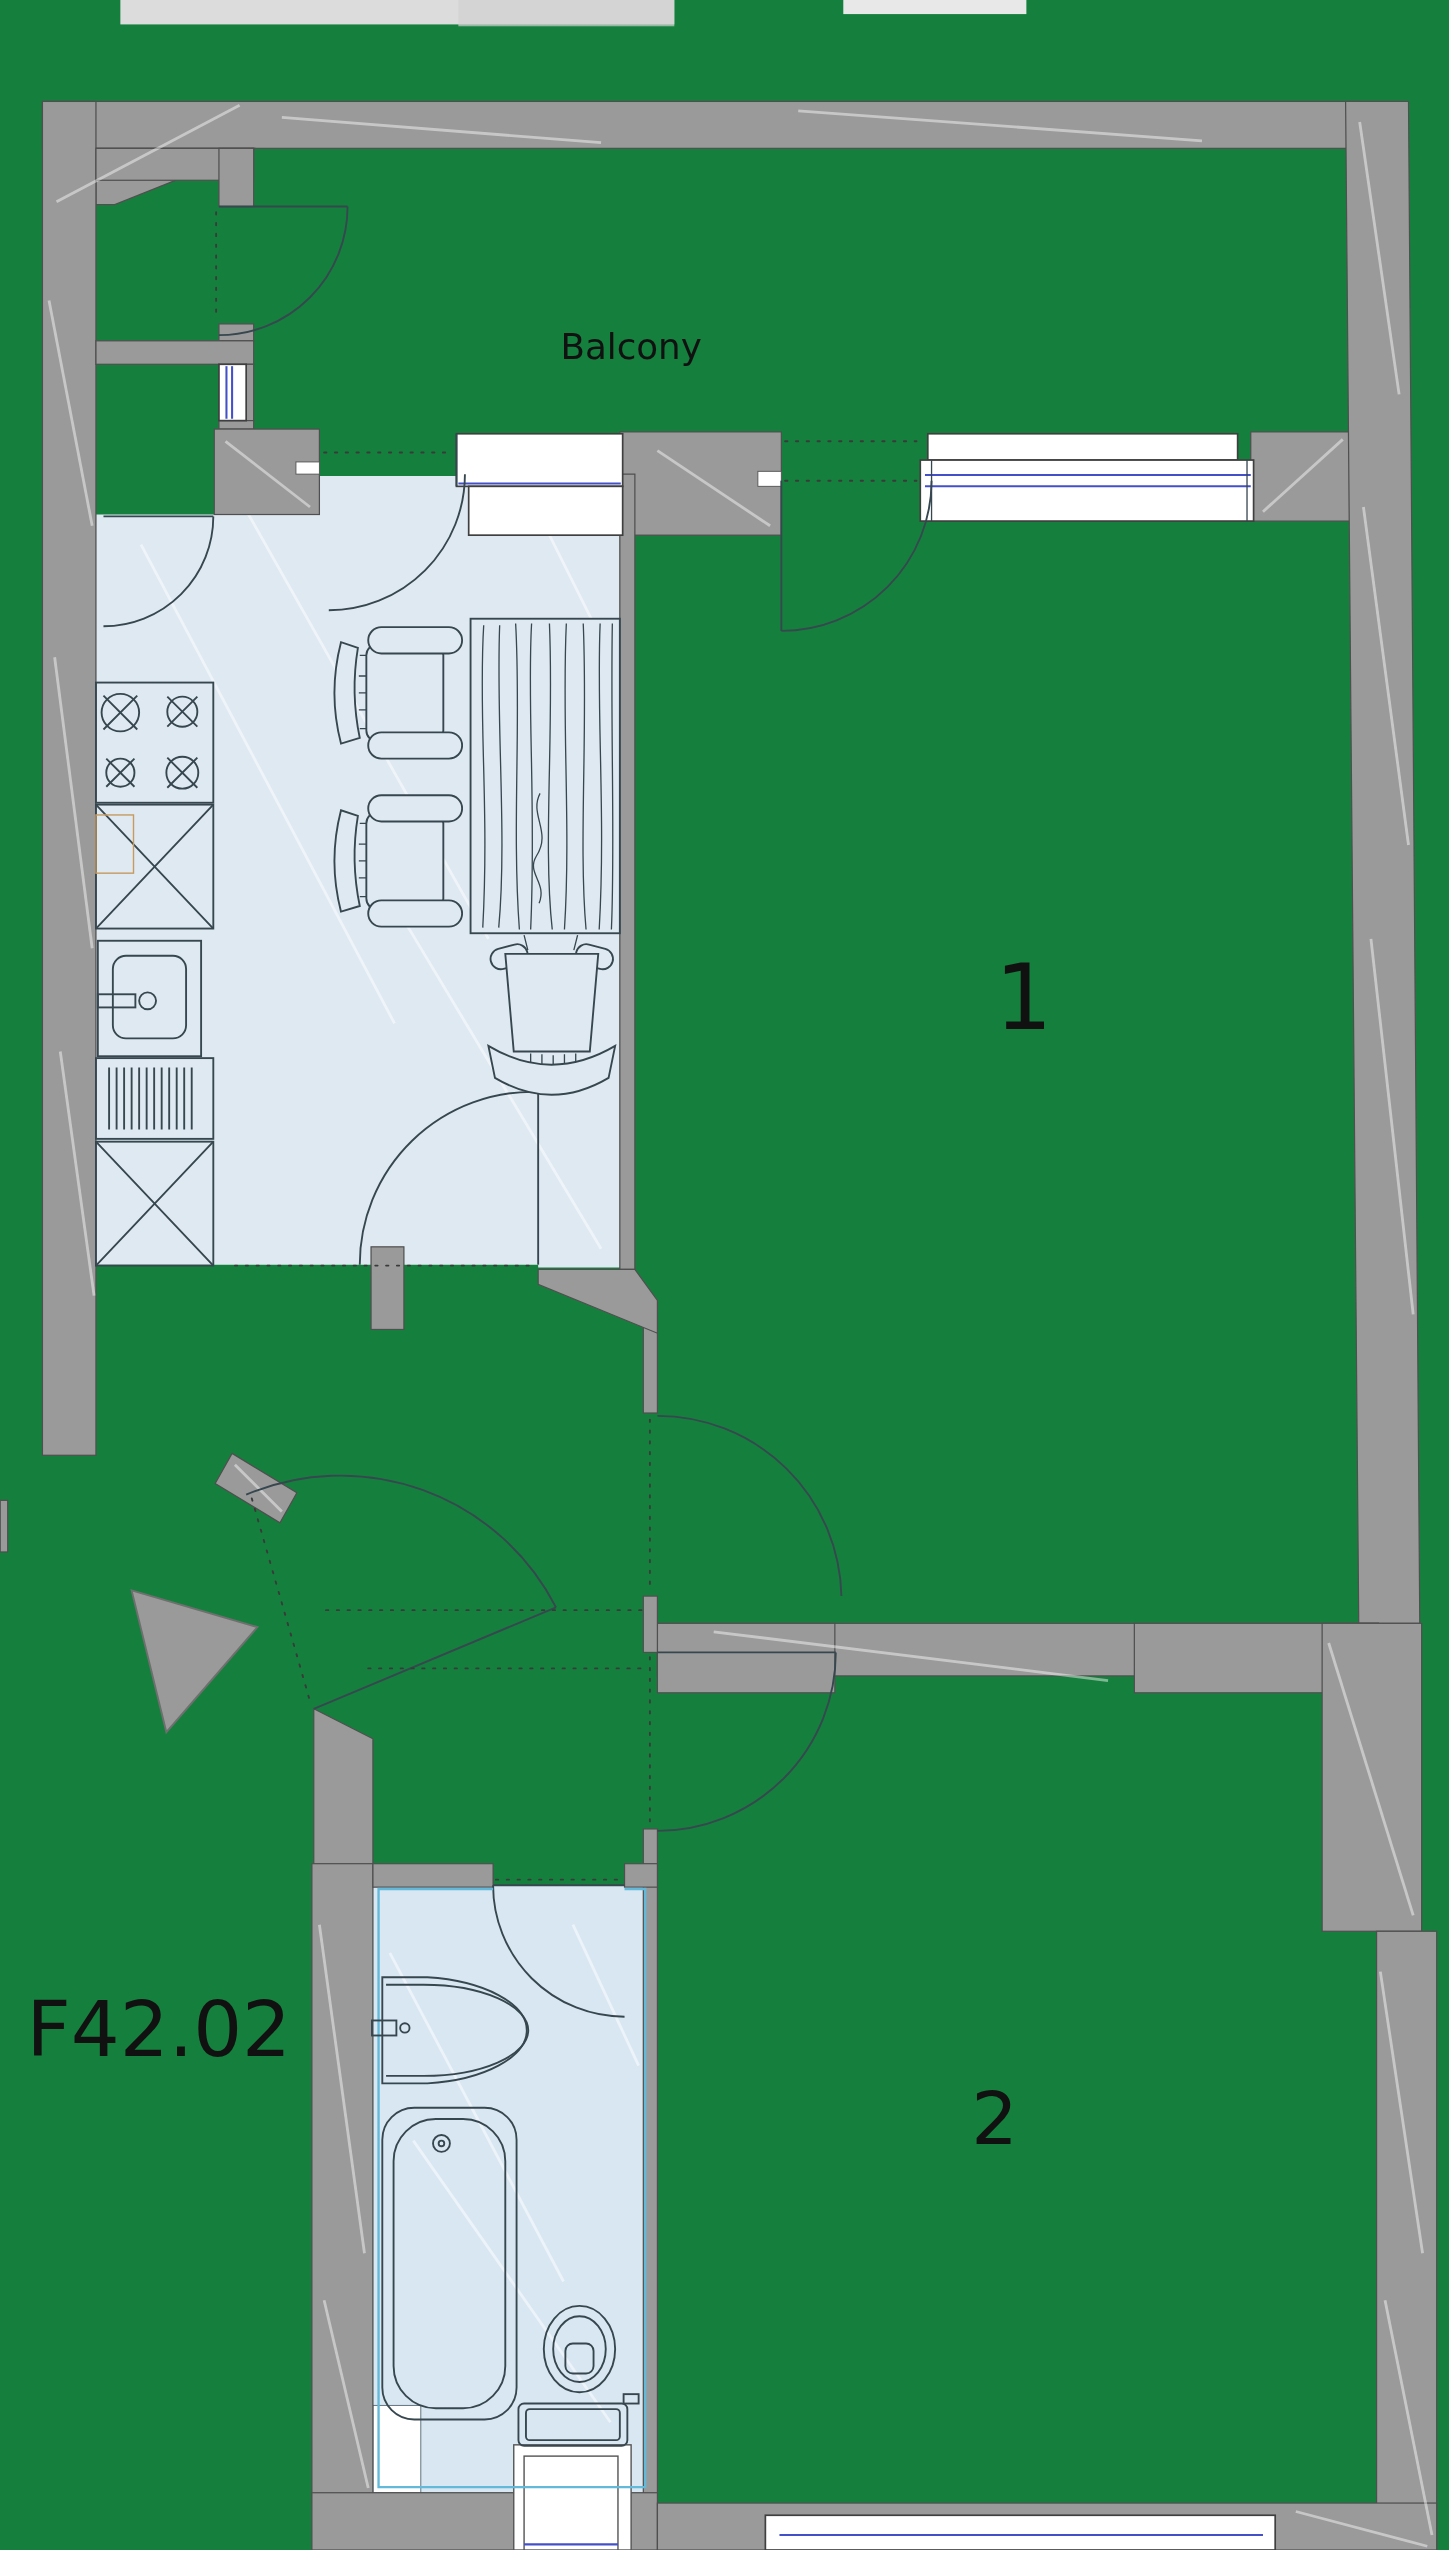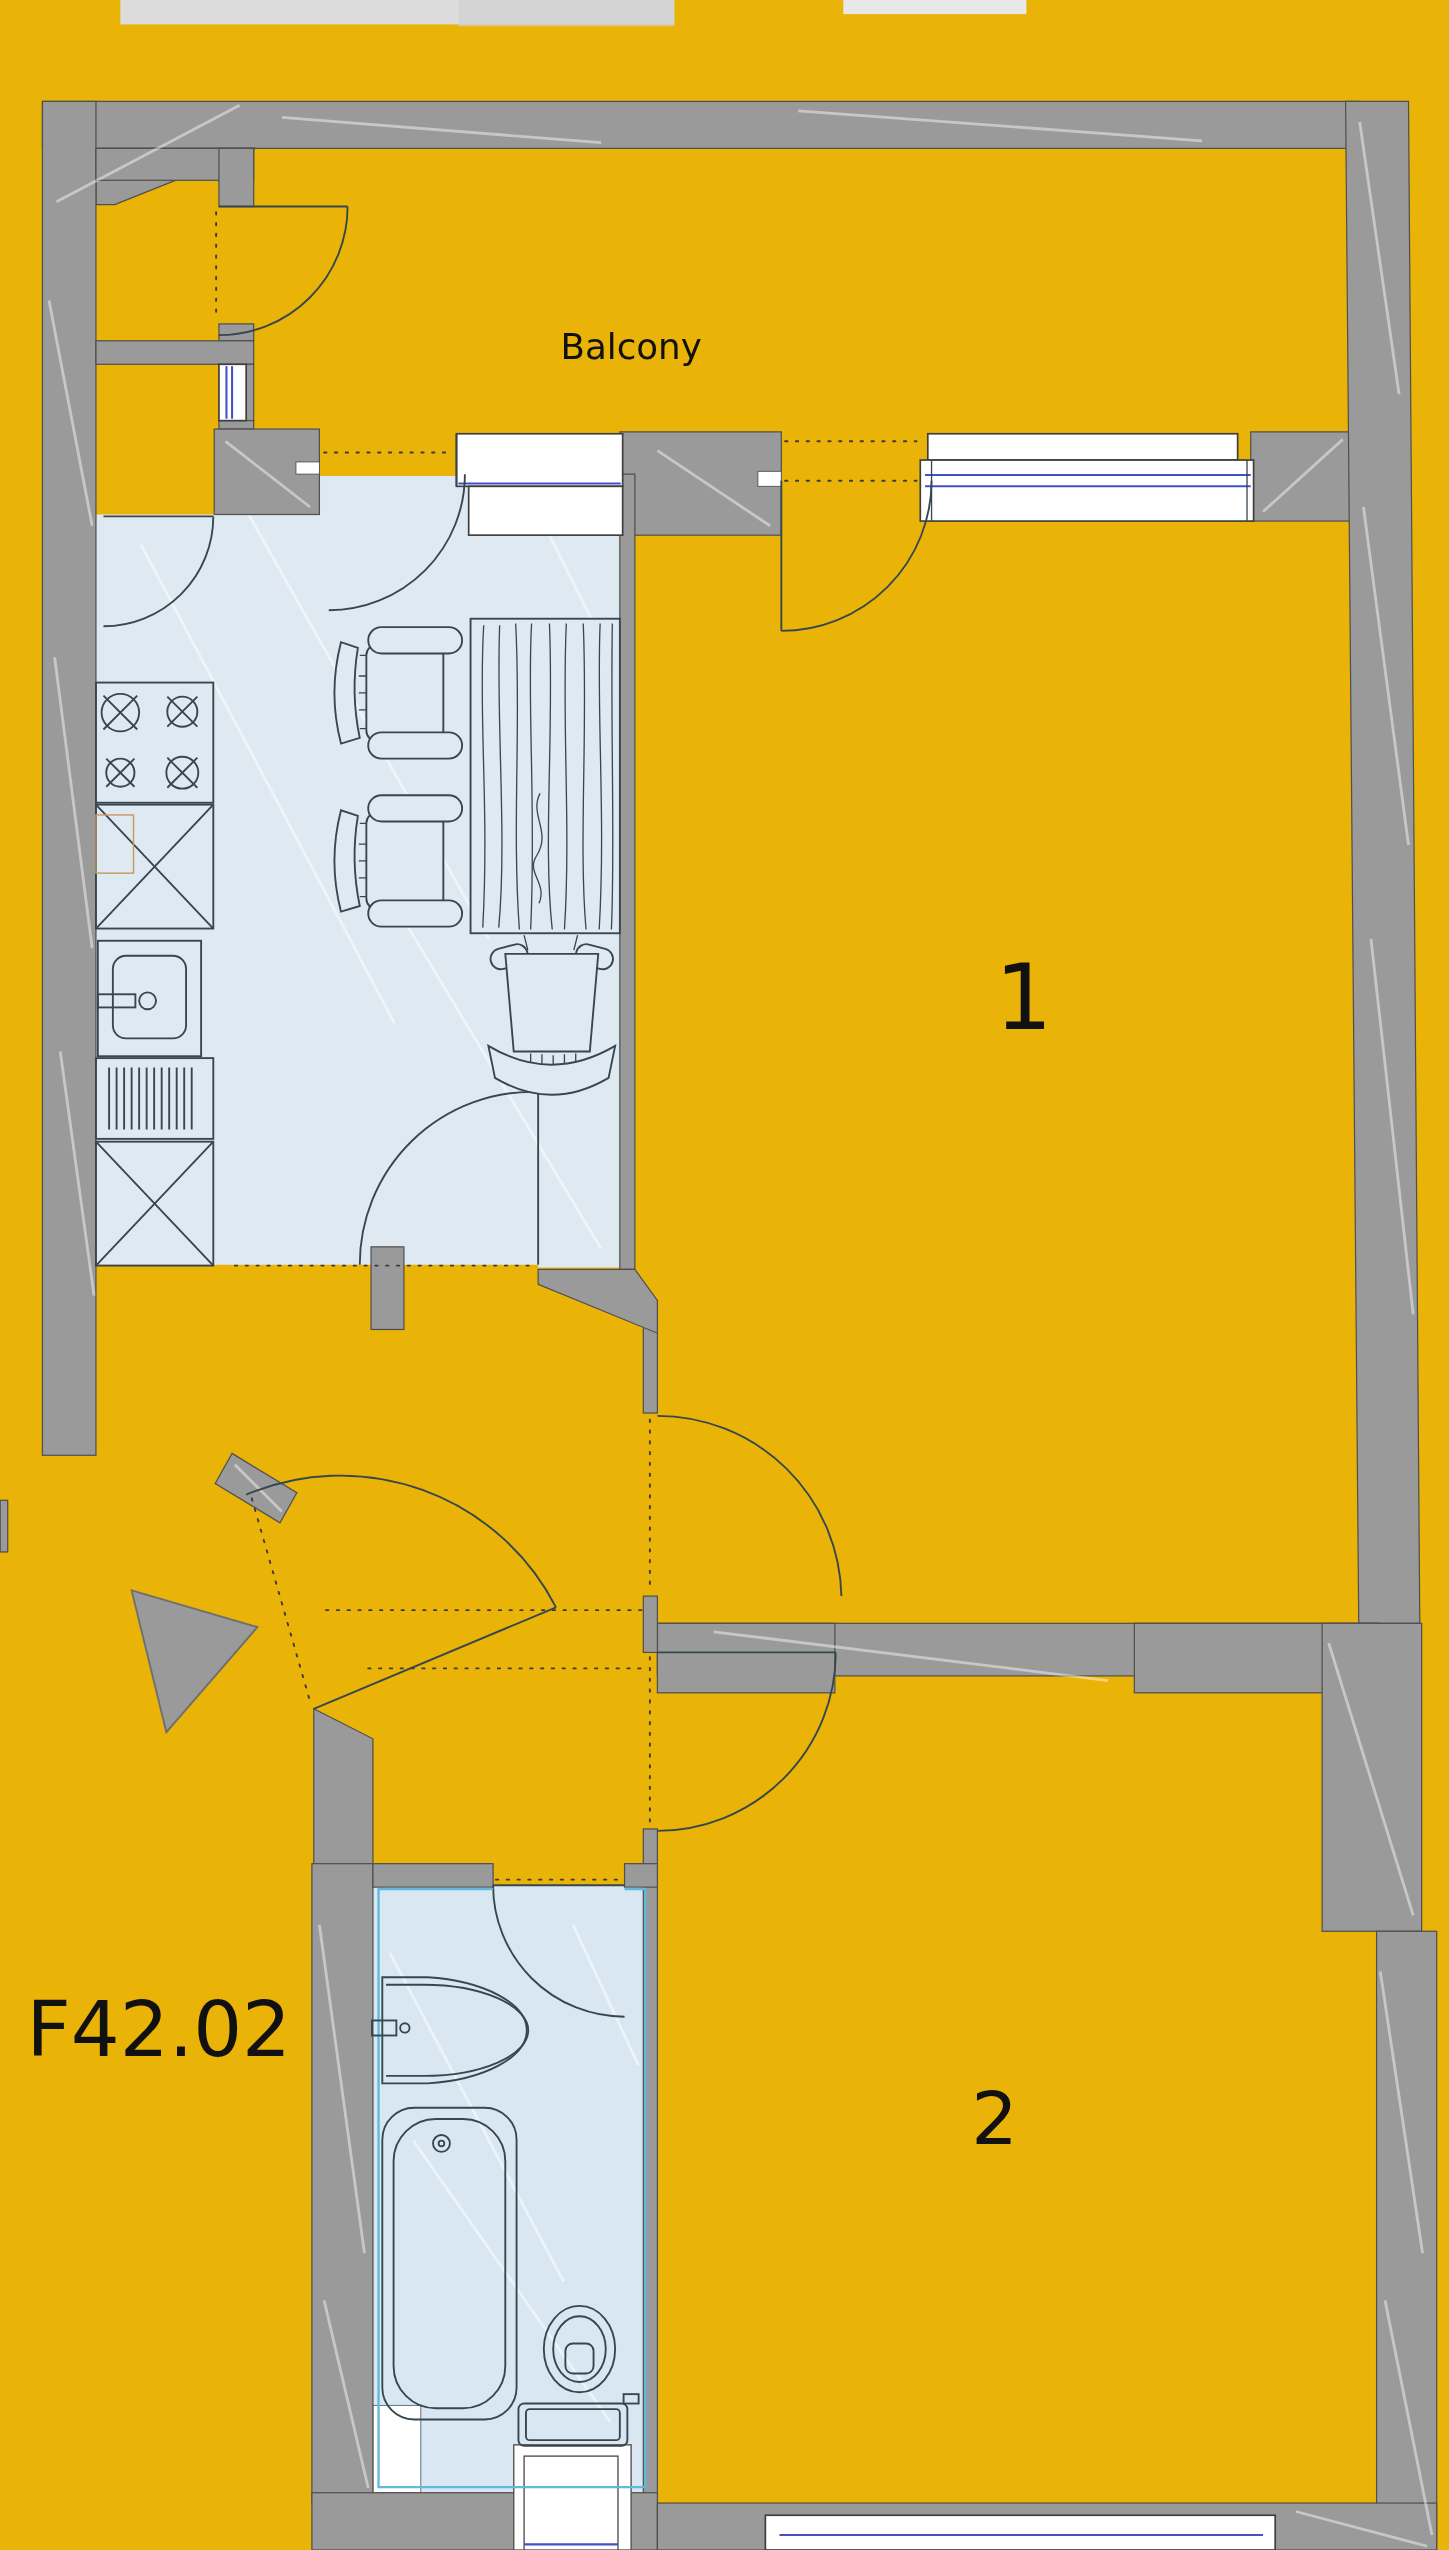--- a/index.html
+++ b/index.html
@@ -2,21 +2,21 @@
 <html style="--wall: #9a9a9a; --wall-edge: #4f4f4f; --wall-streak: #ffffff; --floor-highlight: #dfe9f2; --bath-highlight: #d9e7f2; --window-glass: #4450c8; --bath-outline: #62b9d9; --drawing-line: #37474f; --label-text: #111111; --artifact-gray: #d8d8d8;font-size:15px"><head>
 <meta charset="utf-8">
 <style>
   :root{
     --wall:#9a9a9a; --wall-edge:#4f4f4f; --wall-streak:#ffffff;
     --floor-highlight:#dfe9f2; --bath-highlight:#d9e7f2;
     --window-glass:#4450c8; --bath-outline:#62b9d9;
     --drawing-line:#37474f; --label-text:#111111; --artifact-gray:#d8d8d8;
   }
   html,body{margin:0;padding:0;background:#fff;}
-  .stage{width:1450px;height:2550px;position:relative;background:#eab308;}
+  .stage{width:1450px;height:2550px;position:relative;background:#15803d;}
   svg{display:block;}
   .wall{fill:var(--wall);stroke:var(--wall-edge);stroke-width:1.3;}
   .streak{stroke:var(--wall-streak);stroke-opacity:.45;stroke-width:3;fill:none;}
   .kstreak{stroke:#ffffff;stroke-opacity:.5;stroke-width:3;fill:none;}
   .floor{fill:var(--floor-highlight);stroke:none;}
   .bath{fill:var(--bath-highlight);stroke:none;}
   .win{fill:#ffffff;stroke:#3f3f3f;stroke-width:1.8;}
   .blue{stroke:var(--window-glass);stroke-width:2.2;fill:none;}
   .line{stroke:var(--drawing-line);stroke-width:2;fill:none;}
   .thin{stroke:var(--drawing-line);stroke-width:1.4;fill:none;}

